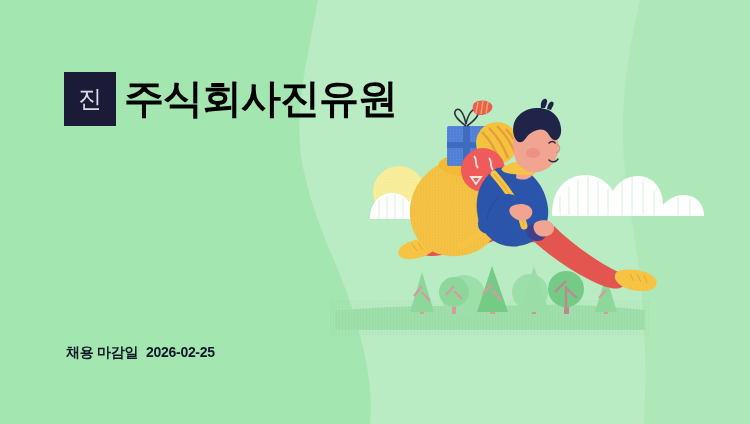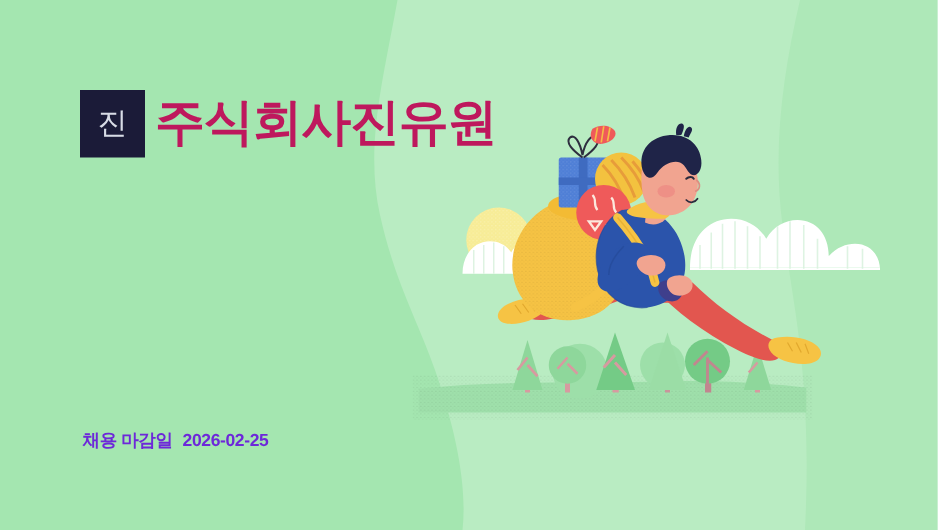--- a/index.html
+++ b/index.html
@@ -47,42 +47,42 @@
     font-weight: 400;
     line-height: 1;
     letter-spacing: 0;
   }
   .company-title {
     position: absolute;
     left: 124px;
     top: 70px;
     font-size: 40px;
     font-weight: bold;
-    color: #be185d;
+    color: #000000;
     letter-spacing: -1px;
     white-space: nowrap;
     line-height: 56px;
   }
   .job-title {
     position: absolute;
     left: 66px;
     top: 302px;
     font-size: 20px;
     font-weight: bold;
     color: #121212;
     letter-spacing: -0.6px;
     white-space: nowrap;
   }
   .deadline {
     position: absolute;
     left: 66px;
     top: 344px;
     font-size: 14px;
     font-weight: bold;
-    color: #6d28d9;
+    color: #0f172a;
     letter-spacing: -0.3px;
     white-space: nowrap;
   }
   .deadline .date { margin-left: 8px; }
 </style>
 </head>
 <body>
 
 <div id="banner">
 

